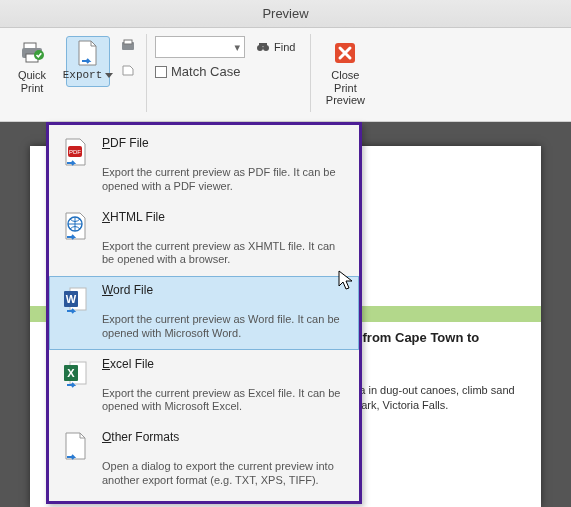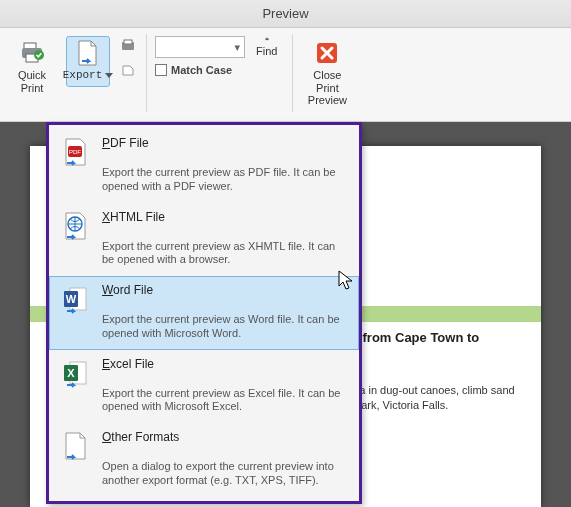--- a/index.html
+++ b/index.html
@@ -54,22 +54,22 @@
   .rb-btn-large.active {
     background: #cde6f7;
     border-color: #7eb5dc;
     font-family: Liberation Mono, monospace;
   }
   .rb-icon-lg { width: 28px; height: 28px; margin-bottom: 2px; display:flex;align-items:center;justify-content:center;}
   .rb-sep { width:1px; height:78px; background:#d5d5d5; margin:0 4px; }
   .mini-btn { width:20px;height:20px;border:1px solid transparent;border-radius:2px;display:flex;align-items:center;justify-content:center;cursor:pointer;}
   .search-row{display:flex;gap:4px;align-items:center;margin-bottom:6px;}
   .search-input{width:90px;height:22px;border:1px solid #b5b5b5;background:#fff;padding:0 4px;display:flex;align-items:center;justify-content:flex-end;color:#666;font-size:11px;}
-  .find-btn{height:22px;padding:0 6px;display:flex;align-items:center;gap:4px;border:1px solid transparent;border-radius:2px;cursor:pointer;font-size:11px;flex-direction:column;}
-  .match-row{display:flex;align-items:center;gap:4px;font-size:11px;color:#444;font-weight:bold;}
+  .find-btn{height:22px;padding:0 6px;display:flex;align-items:center;gap:4px;border:1px solid transparent;border-radius:2px;cursor:pointer;font-size:11px;}
+  .match-row{display:flex;align-items:center;gap:4px;font-size:13px;color:#444;}
   .chk{width:12px;height:12px;border:1px solid #777;background:#fff;}
   .content-area{
     position:relative;
     height:calc(507px - 28px - 94px);
     background:#555;
     padding:16px;
   }
   .page{
     position:absolute;
     left:30px; right:30px; top:24px; bottom:0;

